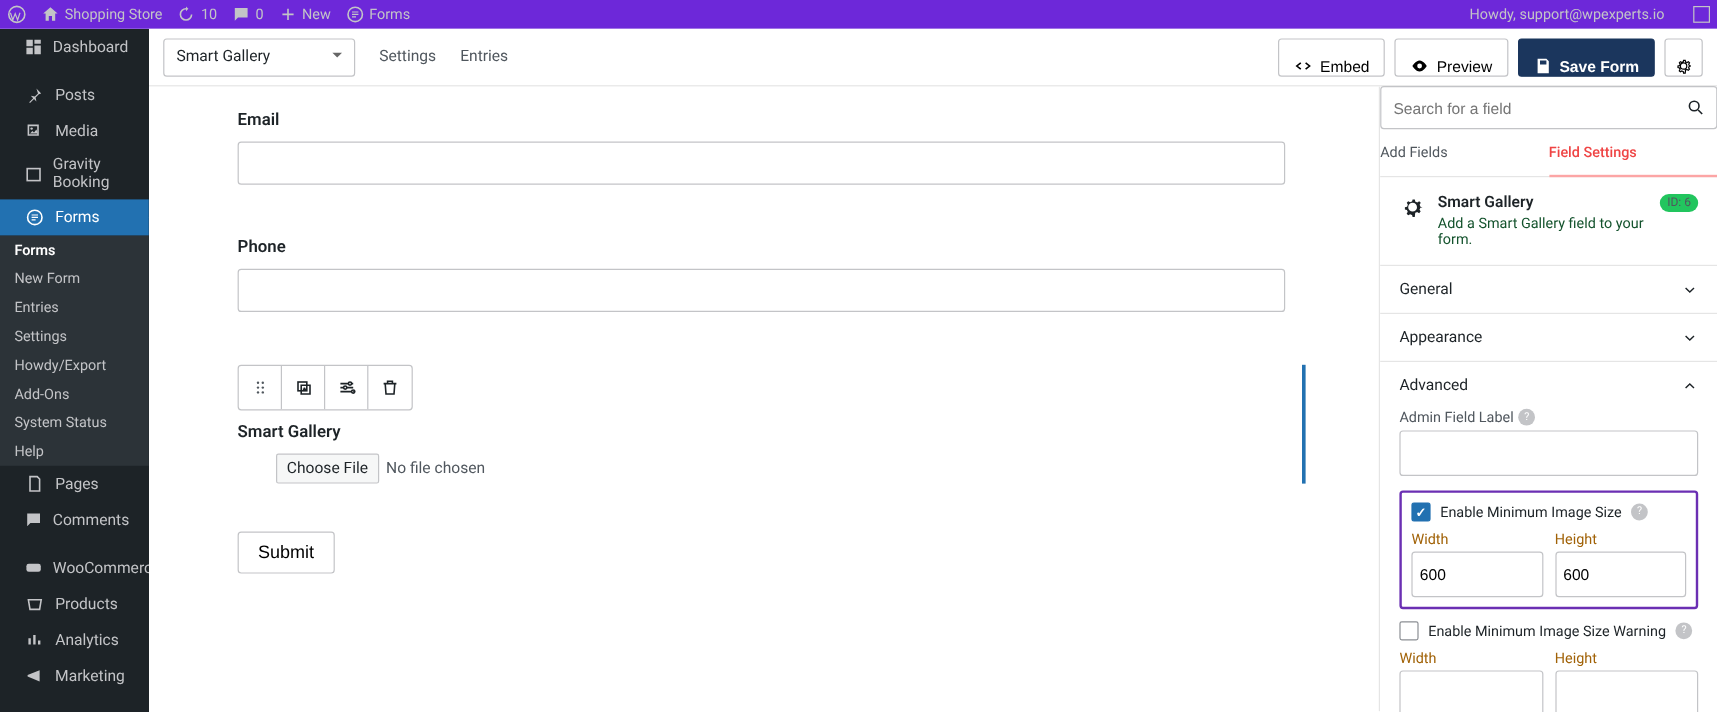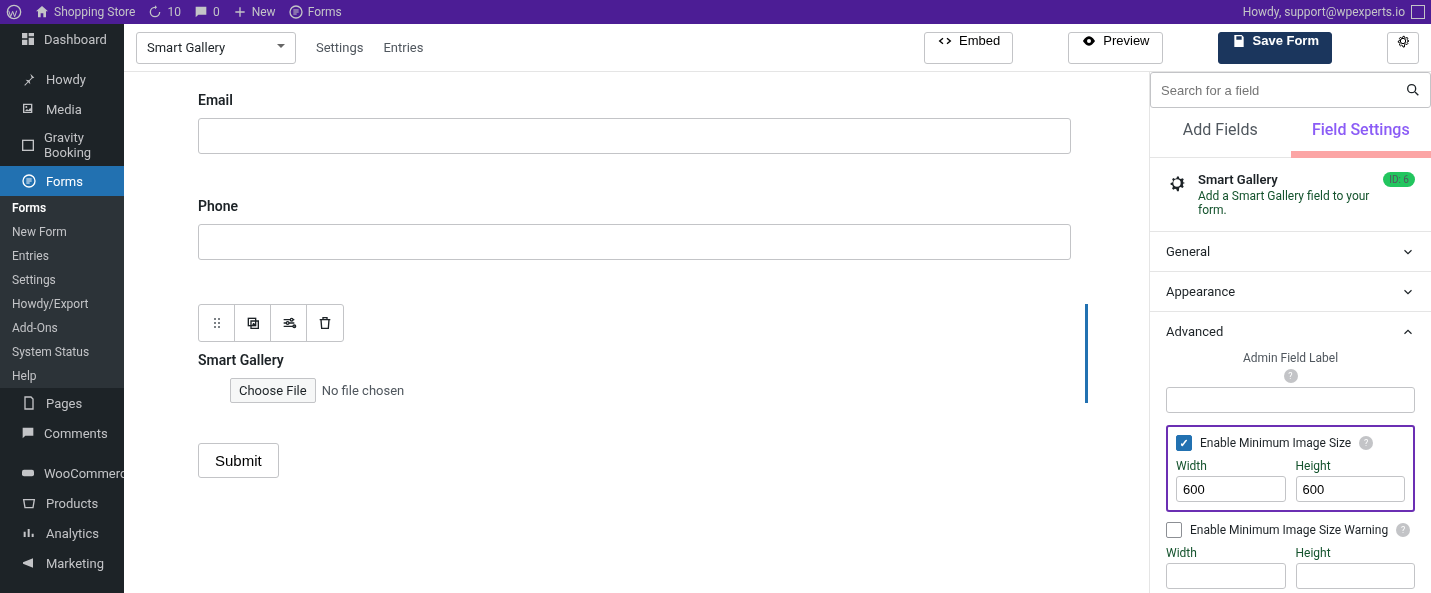--- a/index.html
+++ b/index.html
@@ -1,23 +1,23 @@
 <!DOCTYPE html>
 <html><head>
 <meta charset="utf-8">
 <style>
 * { box-sizing: border-box; margin: 0; padding: 0; }
 body { font-family: -apple-system, BlinkMacSystemFont, "Segoe UI", Roboto, sans-serif; font-size: 13px; color: #1d2327; background: #fff; width: 1431px; height: 593px; overflow: hidden; }
 
 
-.adminbar { height: 24px; background: #4c1d95; color: #c3c4c7; display: flex; align-items: center; padding: 0 6px; font-size: 12px; justify-content: space-between; }
+.adminbar { height: 24px; background: #6d28d9; color: #c3c4c7; display: flex; align-items: center; padding: 0 6px; font-size: 12px; justify-content: space-between; }
 .adminbar-left { display: flex; align-items: center; gap: 12px; }
 .adminbar-item { display: flex; align-items: center; gap: 4px; cursor: pointer; }
 .adminbar-item svg { width: 16px; height: 16px; fill: #c3c4c7; }
-.adminbar-right { display: flex; align-items: center; gap: 6px; }
+.adminbar-right { display: flex; align-items: center; gap: 24px; }
 .user-icon { width: 14px; height: 14px; border: 1px solid #c3c4c7; display: inline-block; }
 
 
 .layout { display: flex; height: calc(100% - 24px); }
 .sidebar { width: 124px; background: #1d2327; color: #c3c4c7; font-size: 13px; overflow-y: auto; }
 .sidebar-item { display: flex; align-items: center; gap: 8px; padding: 6px 20px; cursor: pointer; position: relative; }
 .sidebar-item.active { background: #2271b1; color: #fff; }
 .sidebar-item.active::after { content: ''; position: absolute; right: -6px; top: 50%; transform: translateY(-50%); border: 6px solid transparent; border-right-color: #f0f0f1; }
 .sidebar-icon { width: 18px; height: 18px; display: flex; align-items: center; justify-content: center; }
 .sidebar-icon svg { width: 16px; height: 16px; fill: currentColor; }
@@ -29,21 +29,21 @@
 
 .main { flex: 1; display: flex; flex-direction: column; background: #fff; }
 
 
 .toolbar { height: 48px; border-bottom: 1px solid #e5e5e5; display: flex; align-items: center; padding: 0 12px; gap: 20px; }
 .form-select { border: 1px solid #c3c4c7; border-radius: 3px; height: 32px; padding: 0 28px 0 10px; background: #fff; display: flex; align-items: center; min-width: 160px; position: relative; cursor: pointer; font-size: 13px; }
 .form-select::after { content: ''; position: absolute; right: 10px; top: 50%; transform: translateY(-50%); border: 4px solid transparent; border-top-color: #666; }
 .toolbar-tabs { display: flex; gap: 20px; color: #50575e; }
 .toolbar-tab { cursor: pointer; }
 .toolbar-right { margin-left: auto; display: flex; align-items: center; gap: 8px; }
-.btn { height: 32px; border: 1px solid #c3c4c7; border-radius: 3px; background: #fff; padding: 0 12px; display: flex; align-items: flex-start; gap: 6px; cursor: pointer; font-size: 13px; margin-left: 47px; }
+.btn { height: 32px; border: 1px solid #c3c4c7; border-radius: 3px; background: #fff; padding: 0 12px; display: flex; align-items: flex-end; gap: 6px; cursor: pointer; font-size: 13px; }
 .btn-primary { background: #1b365d; color: #fff; border-color: #1b365d; font-weight: 600; }
 .btn-icon { width: 32px; justify-content: center; padding: 0; }
 .icon-sm { width: 16px; height: 16px; fill: currentColor; }
 
 
 .content-row { display: flex; flex: 1; overflow: hidden; }
 .canvas { flex: 1; padding: 20px 40px 20px 74px; overflow-y: auto; }
 .field-block { margin-bottom: 44px; }
 .field-label { font-weight: 600; font-size: 14px; margin-bottom: 10px; display: block; }
 .field-input { width: 100%; max-width: 873px; height: 36px; border: 1px solid #c3c4c7; border-radius: 3px; padding: 0 8px; font-size: 14px; }
@@ -59,50 +59,50 @@
 .file-txt { color: #50575e; font-size: 13px; }
 
 .submit-btn { border: 1px solid #c3c4c7; background: #fff; padding: 8px 16px; border-radius: 3px; font-size: 15px; cursor: pointer; margin-top: 40px; }
 
 
 .panel { width: 282px; border-left: 1px solid #e5e5e5; display: flex; flex-direction: column; overflow-y: auto; }
 .panel-search { margin: 0; position: relative; }
 .panel-search input { width: 100%; height: 36px; border: 1px solid #c3c4c7; border-radius: 3px; padding: 0 34px 0 10px; font-size: 13px; }
 .panel-search svg { position: absolute; right: 10px; top: 10px; width: 16px; height: 16px; fill: #787c82; }
 .panel-tabs { display: flex; border-bottom: 1px solid #e5e5e5; }
-.panel-tab { flex: 1; text-align: center; padding: 12px 0; font-size: 16px; cursor: pointer; color: #50575e; }
-.panel-tab.active { border-bottom: 7px solid #fca5a5; color: #8b5cf6; font-weight: 500; margin-bottom: -1px; }
+.panel-tab { flex: 1; padding: 12px 0; font-size: 12px; cursor: pointer; color: #50575e; }
+.panel-tab.active { border-bottom: 2px solid #fca5a5; color: #ef4444; font-weight: 500; margin-bottom: -1px; }
 
 .panel-header { display: flex; align-items: flex-start; gap: 10px; padding: 14px 16px; }
 .panel-header-icon { width: 22px; height: 22px; flex-shrink: 0; }
 .panel-header-icon svg { width: 22px; height: 22px; fill: #1d2327; }
 .panel-header-body { flex: 1; }
 .panel-header-title { font-weight: 600; font-size: 13px; }
 .panel-header-desc { font-size: 12px; color: #14532d; margin-top: 2px; }
 .panel-badge { background: #22c55e; border-radius: 10px; font-size: 10px; padding: 2px 6px; color: #50575e; align-self: flex-start; }
 
 .panel-section { border-top: 1px solid #e5e5e5; }
 .panel-section-head { display: flex; justify-content: space-between; align-items: center; padding: 12px 16px; cursor: pointer; font-size: 13px; }
 .panel-section-head svg { width: 14px; height: 14px; fill: #787c82; }
 .panel-section.expanded .panel-section-body { display: block; }
 .panel-section-body { padding: 0 16px 12px; }
 
 .form-row { margin-bottom: 12px; }
-.form-row-label { font-size: 12px; color: #50575e; display: flex; align-items: center; gap: 4px; margin-bottom: 4px; flex-direction: column; }
+.form-row-label { font-size: 12px; color: #50575e; display: flex; align-items: flex-end; gap: 4px; margin-bottom: 4px; }
 .help-q { width: 14px; height: 14px; border-radius: 50%; background: #c3c4c7; color: #fff; font-size: 9px; display: inline-flex; align-items: center; justify-content: center; cursor: help; }
-.small-input { width: 100%; height: 26px; border: 1px solid #c3c4c7; border-radius: 3px; padding: 0 6px; font-size: 13px; }
+.small-input { width: 100%; height: 38px; border: 1px solid #c3c4c7; border-radius: 3px; padding: 0 6px; font-size: 13px; }
 
 .checkbox-row { display: flex; align-items: center; gap: 8px; font-size: 12px; margin-bottom: 8px; }
 .checkbox-box { width: 16px; height: 16px; border: 1px solid #8c8f94; border-radius: 2px; display: flex; align-items: center; justify-content: center; cursor: pointer; flex-shrink: 0; }
 .checkbox-box.checked { background: #2271b1; border-color: #2271b1; }
 .checkbox-box.checked::after { content: '✓'; color: #fff; font-size: 11px; font-weight: bold; }
 
 .wh-row { display: flex; gap: 10px; }
 .wh-col { flex: 1; }
-.wh-col label { font-size: 12px; color: #14532d; display: block; margin-bottom: 3px; }
+.wh-col label { font-size: 12px; color: #a16207; display: block; margin-bottom: 3px; }
 
 .highlight-box { border: 2px solid #6b2fb3; border-radius: 3px; padding: 8px; margin-bottom: 10px; }
 </style>
 </head>
 <body>
 
 <div class="adminbar">
   <div class="adminbar-left">
     <span class="adminbar-item">
         <svg viewBox="0 0 24 24">
@@ -159,21 +159,21 @@
           </svg>
         </span>
         <span>Dashboard</span>
       </div>
     <div class="sidebar-item sidebar-group-top">
         <span class="sidebar-icon">
           <svg viewBox="0 0 24 24">
             <path d="M14 4l6 6-3 1-4 4 1 5-3-3-5 5-1-1 5-5-3-3 5 1 4-4z"></path>
           </svg>
         </span>
-        <span>Howdy</span>
+        <span>Posts</span>
       </div>
     <div class="sidebar-item">
         <span class="sidebar-icon">
           <svg viewBox="0 0 24 24">
             <path d="M4 5h12v12H4z" fill="none" stroke="currentColor" stroke-width="2"></path>
             <circle cx="8" cy="9" r="1.5"></circle>
             <path d="M6 15l3-3 2 2 3-4 2 5z"></path>
           </svg>
         </span>
         <span>Media</span>

